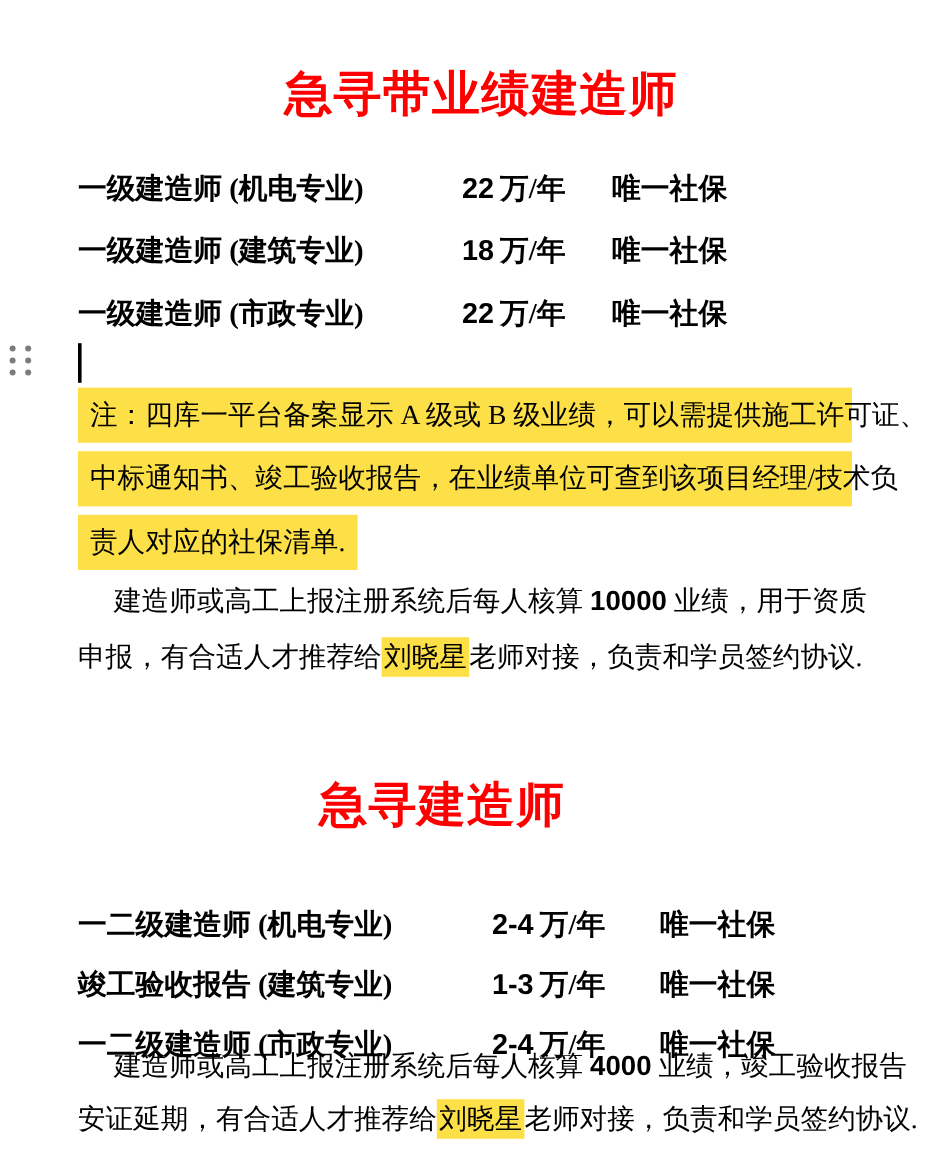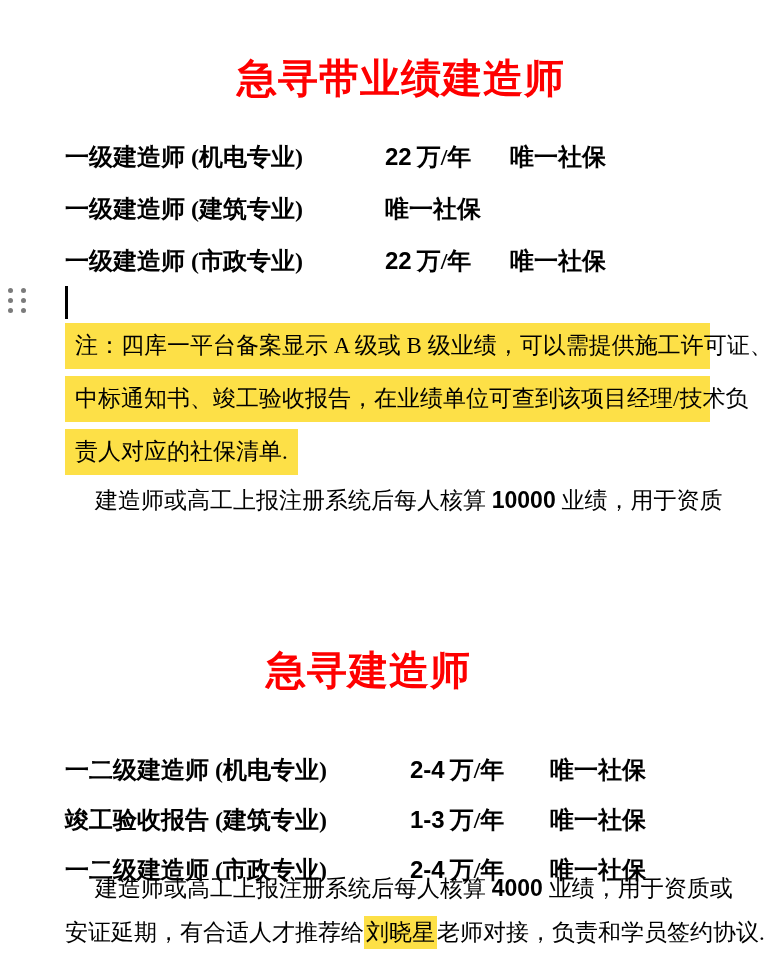--- a/index.html
+++ b/index.html
@@ -63,20 +63,21 @@
   <h1 id="title1" class="abs doc-title">急寻带业绩建造师</h1>
 
   <div id="job-list-1" class="abs job-list">
     <div class="job-row">
       <span class="job-name">一级建造师 (机电专业)</span>
       <span class="job-salary"><span class="num">22</span><span class="unit">万/年</span></span>
       <span class="job-social">唯一社保</span>
     </div>
     <div class="job-row">
       <span class="job-name">一级建造师 (建筑专业)</span>
+      <span class="job-salary"><span class="num">18</span><span class="unit">万/年</span></span>
       <span class="job-social">唯一社保</span>
     </div>
     <div class="job-row">
       <span class="job-name">一级建造师 (市政专业)</span>
       <span class="job-salary"><span class="num">22</span><span class="unit">万/年</span></span>
       <span class="job-social">唯一社保</span>
     </div>
   </div>
 
   <div id="drag-handle" class="abs">
@@ -97,20 +98,21 @@
     <div class="note-line">
       <span class="hl">中标通知书、竣工验收报告，在业绩单位可查到该项目经理/技术负</span>
     </div>
     <div class="note-line last">
       <span class="hl">责人对应的社保清单.</span>
     </div>
   </div>
 
   <div id="para1" class="abs para">
     <div class="line indent"><span>建造师或高工上报注册系统后每人核算 </span><span class="num">10000</span><span> 业绩，用于资质</span></div>
+    <div class="line"><span>申报，有合适人才推荐给</span><span class="hl">刘晓星</span><span>老师对接，负责和学员签约协议.</span></div>
   </div>
 
   <h1 id="title2" class="abs doc-title">急寻建造师</h1>
 
   <div id="job-list-2" class="abs job-list">
     <div class="job-row">
       <span class="job-name">一二级建造师 (机电专业)</span>
       <span class="job-salary"><span class="num">2-4</span><span class="unit">万/年</span></span>
       <span class="job-social">唯一社保</span>
     </div>
@@ -120,17 +122,17 @@
       <span class="job-social">唯一社保</span>
     </div>
     <div class="job-row">
       <span class="job-name">一二级建造师 (市政专业)</span>
       <span class="job-salary"><span class="num">2-4</span><span class="unit">万/年</span></span>
       <span class="job-social">唯一社保</span>
     </div>
   </div>
 
   <div id="para2" class="abs para">
-    <div class="line indent"><span>建造师或高工上报注册系统后每人核算 </span><span class="num">4000</span><span> 业绩，用于资质或</span></div>
+    <div class="line indent"><span>建造师或高工上报注册系统后每人核算 </span><span class="num">4000</span><span> 业绩，竣工验收报告</span></div>
     <div class="line"><span>安证延期，有合适人才推荐给</span><span class="hl">刘晓星</span><span>老师对接，负责和学员签约协议.</span></div>
   </div>
 
 </div>
 
 </body></html>

